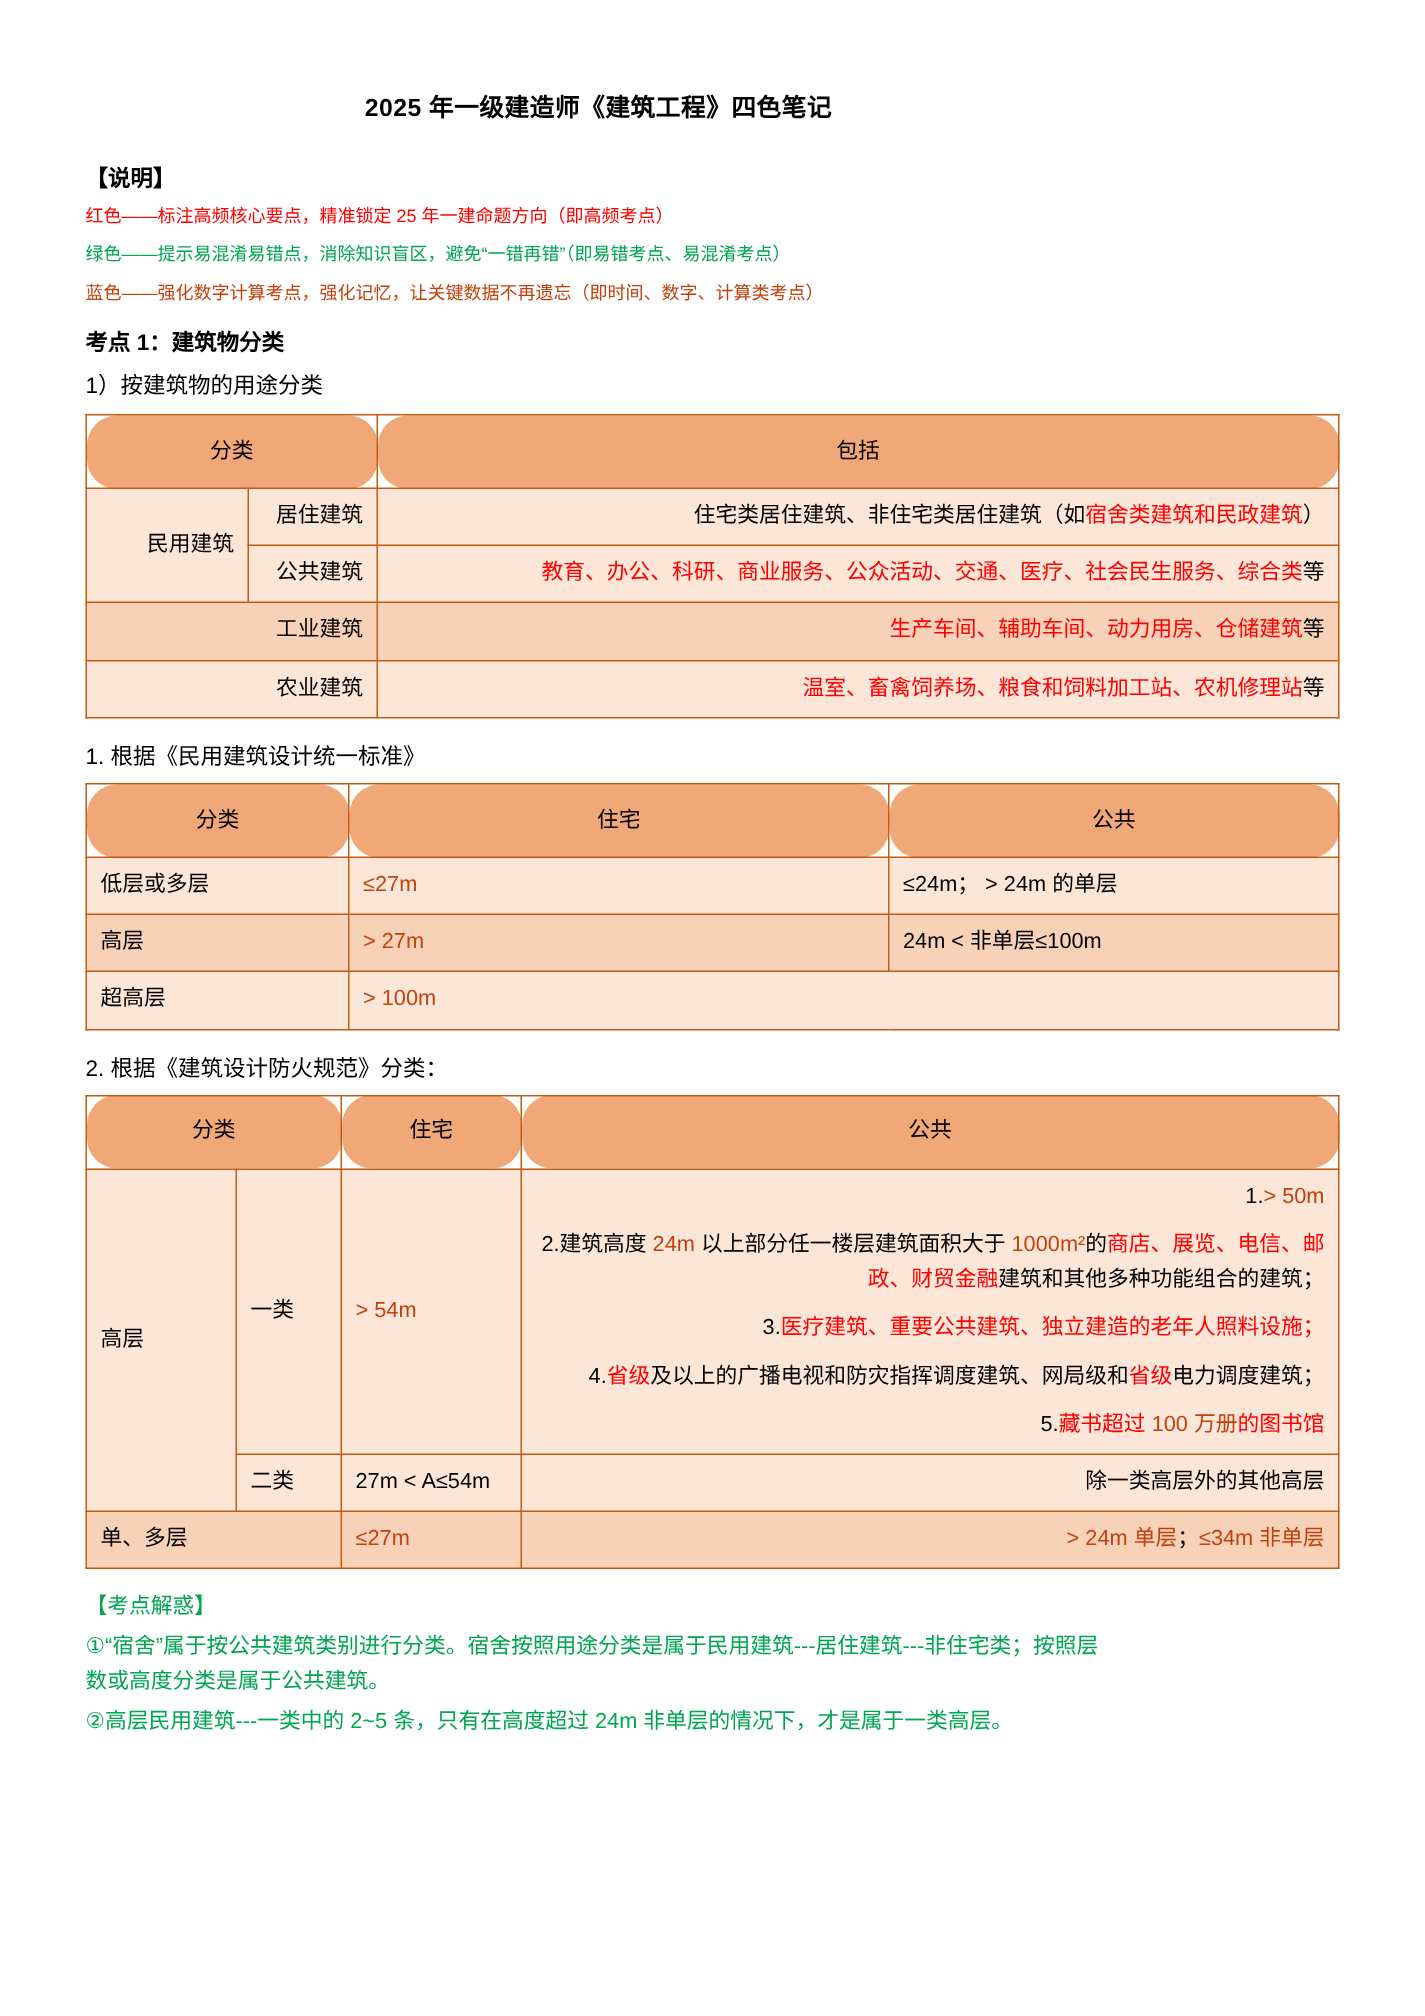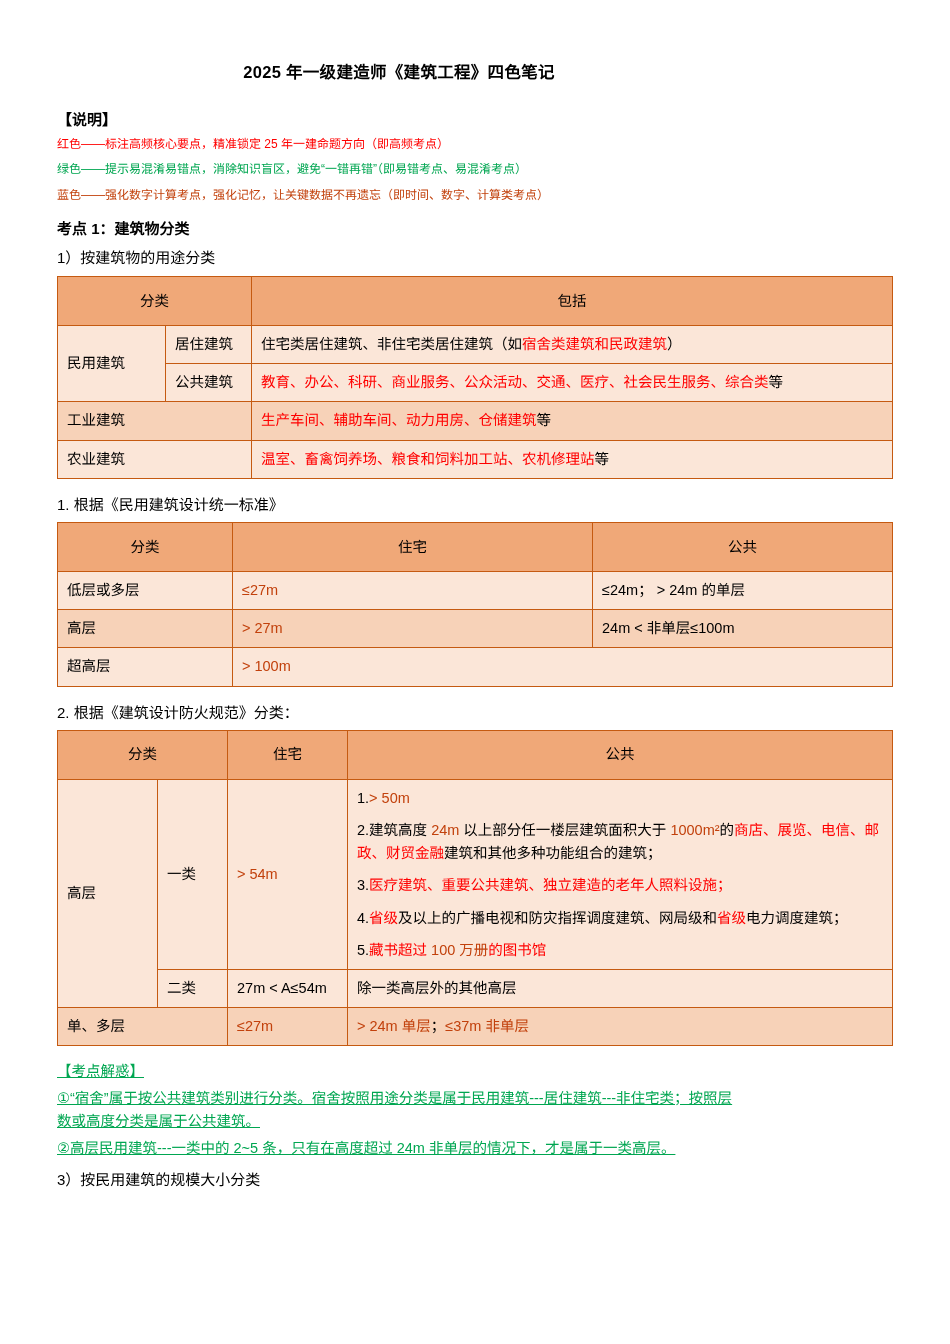--- a/index.html
+++ b/index.html
@@ -52,21 +52,20 @@
   .subline {
     font-size: 15px;
     margin: 0 0 7px 0;
   }
   .subline.tight { margin-bottom: 5px; }
   .note-line {
     font-size: 14.5px;
     margin: 0 0 3px 0;
     color: #00A651;
     line-height: 1.62;
-    text-decoration: underline;
   }
   .note-line.title { margin-top: 6px; }
 
   
   .c-red    { color: #FF0000; }
   .c-green  { color: #00A651; }
   .c-blue   { color: #c2410c; }
   .c-purple { color: #9B59D0; }
   .c-black  { color: #000000; margin-top: 24px; }
 
@@ -84,25 +83,26 @@
     padding: 7px 9px;
     vertical-align: middle;
     font-weight: normal;
     line-height: 1.6;
   }
   table.notes-table th {
     background: #F0A878;
     text-align: center;
     font-weight: normal;
     height: 34px;
+    border-radius: 20px;
   }
   td.shade-a { background: #FBE6D8; }
   td.shade-b { background: #F7D2B8; }
   td.ctr { }
-  td.lft { text-align: left; }
+  td.lft { text-align: right; }
 
   .bullet-line { margin: 0 0 9px 0; }
   .bullet-line:last-child { margin-bottom: 0; }
   .cell-pad-lines { padding-top: 11px; padding-bottom: 11px; }
 
   .tbl1-c1 { width: 108px; }
   .tbl1-c2 { width: 86px; }
 
   .tbl2-c1 { width: 175px; }
   .tbl2-c2 { width: 360px; }
@@ -226,24 +226,23 @@
 
       <tr>
         <td class="shade-a ctr">二类</td>
         <td class="shade-a ctr">27m &lt; A≤54m</td>
         <td class="shade-a lft">除一类高层外的其他高层</td>
       </tr>
 
       <tr>
         <td colspan="2" class="shade-b ctr">单、多层</td>
         <td class="shade-b ctr c-blue">≤27m</td>
-        <td class="shade-b lft"><span class="c-blue">&gt; 24m 单层</span><span class="c-black">；</span><span class="c-blue">≤37m 非单层</span></td>
+        <td class="shade-b lft"><span class="c-blue">&gt; 24m 单层</span><span class="c-black">；</span><span class="c-blue">≤34m 非单层</span></td>
       </tr>
     </tbody>
   </table>
 
   <div class="note-line title">【考点解惑】</div>
   <div class="note-line">①“宿舍”属于按公共建筑类别进行分类。宿舍按照用途分类是属于民用建筑---居住建筑---非住宅类；按照层数或高度分类是属于公共建筑。</div>
   <div class="note-line">②高层民用建筑---一类中的 2~5 条，只有在高度超过 24m 非单层的情况下，才是属于一类高层。</div>
 
-  <div class="subline" style="margin-top:8px;">3）按民用建筑的规模大小分类</div>
 
 </div>
 
 </body></html>

